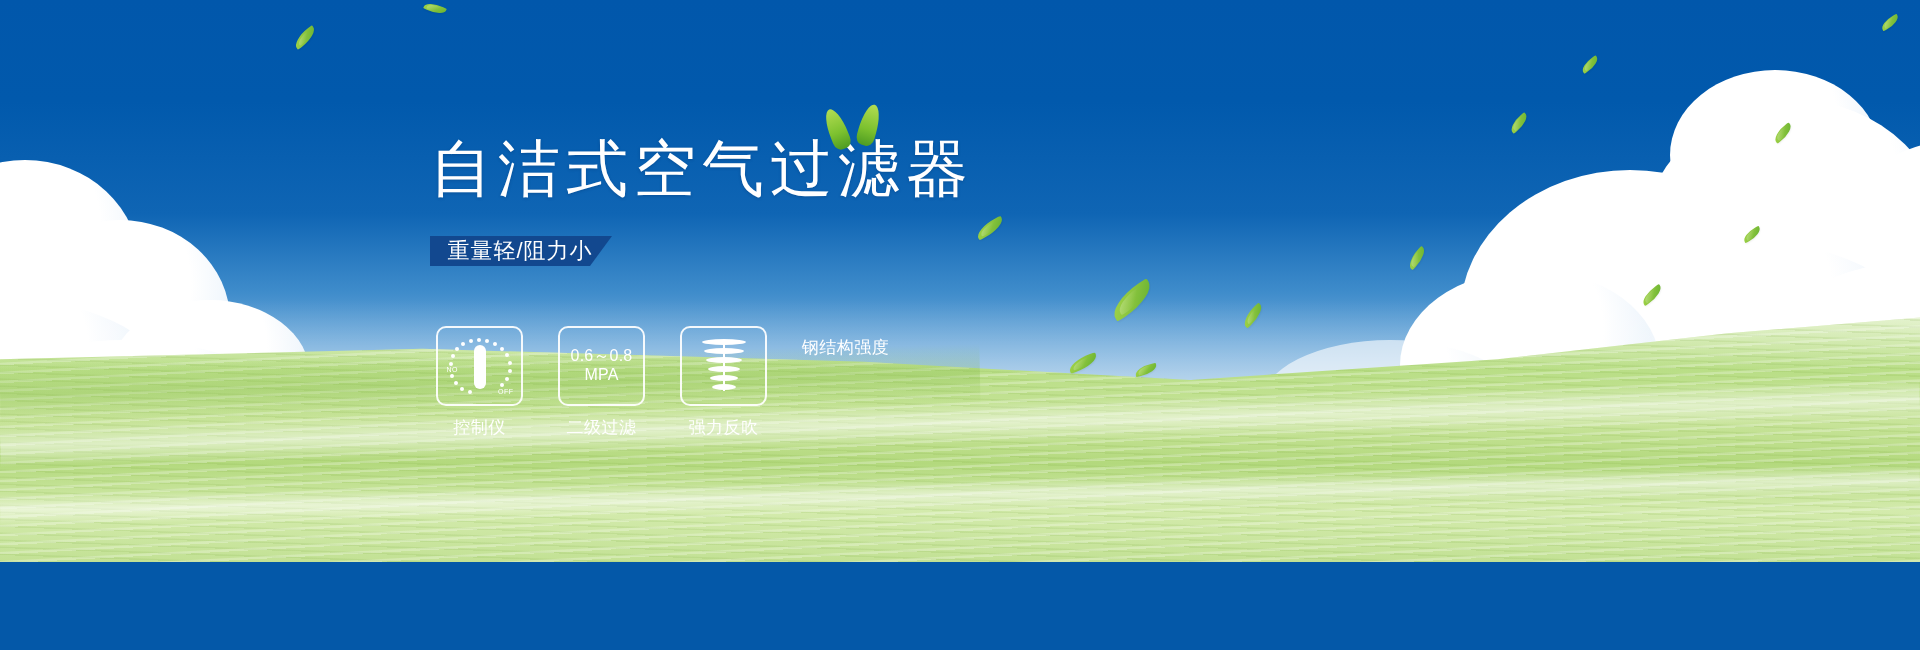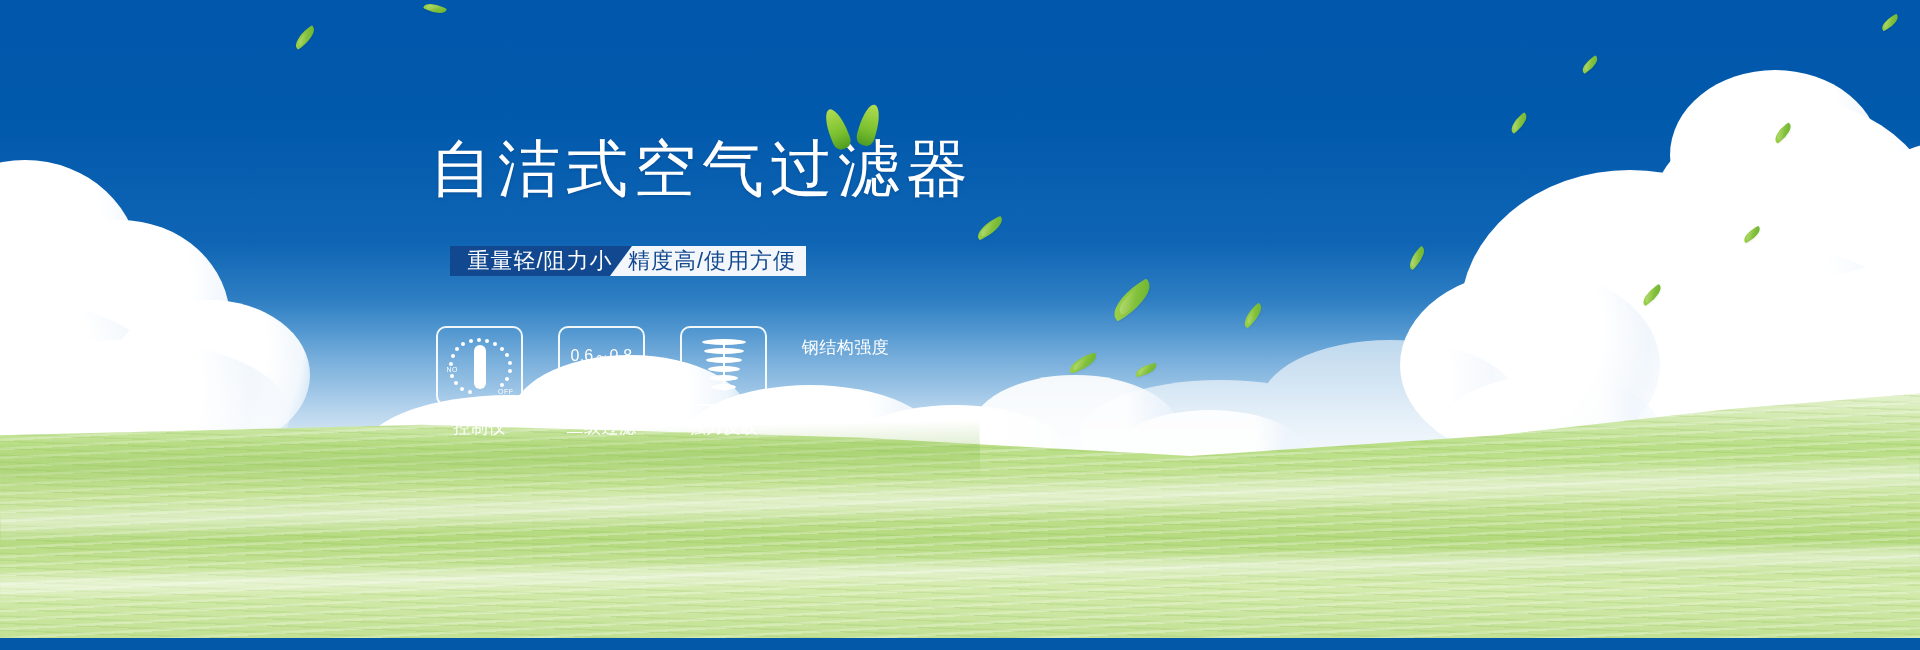--- a/index.html
+++ b/index.html
@@ -2,21 +2,21 @@
 <html><head>
 <meta charset="utf-8">
 <title>Banner</title>
 <style>
   * { margin:0; padding:0; box-sizing:border-box; }
   html,body { width:1920px; height:650px; overflow:hidden; background:#0458a8; }
   body { font-family:"Liberation Sans","DejaVu Sans",sans-serif; }
 
   .banner {
     position:relative;
-    width:1920px; height:638px;
+    width:1920px; height:562px;
     overflow:hidden;
     background:linear-gradient(180deg,#0157ab 0%,#0159ac 18%,#0f65b4 38%,#3f8ccb 52%,#79b0dd 62%,#a9cce9 70%,#cfe3f3 77%,#e6f0f8 83%);
   }
 
   
   .sky-haze{
     position:absolute; left:0; right:0; top:300px; height:220px;
     background:linear-gradient(180deg,rgba(255,255,255,0) 0%,rgba(255,255,255,.28) 40%,rgba(255,255,255,.72) 78%,rgba(255,255,255,.9) 100%);
     pointer-events:none;
   }
@@ -120,21 +120,21 @@
   .title-leaves{ position:absolute; left:826px; top:104px; width:60px; height:46px; }
   .title-leaves .lf{
     position:absolute; width:18px; height:42px;
     background:linear-gradient(180deg,#b2dc52 0%,#7cc12f 60%,#4e9c22 100%);
     border-radius:60% 60% 46% 46% / 78% 78% 26% 26%;
   }
   .title-leaves .lf1{ left:2px;  top:4px;  transform:rotate(-22deg); }
   .title-leaves .lf2{ left:34px; top:0px;  transform:rotate(16deg); }
 
   
-  .tags{ position:absolute; left:430px; top:236px; display:flex; align-items:center; height:50px;margin-left:20px; }
+  .tags{ position:absolute; left:430px; top:236px; display:flex; align-items:flex-start; height:50px; }
   .tag{
     display:flex; align-items:center; justify-content:center;
     font-size:22px; letter-spacing:1px; white-space:nowrap;
   }
   .tag-dark{
     background:#12488f; color:#ffffff;
     padding:0 24px 0 22px; width:182px;
     clip-path: polygon(0 0, 100% 0, calc(100% - 22px) 100%, 0 100%);
   }
   .tag-light{
@@ -264,21 +264,20 @@
   <div class="content">
 
     <div class="title">自洁式空气过滤器</div>
     <div class="title-leaves">
       <div class="lf lf1"></div>
         <div class="lf lf2"></div>
     </div>
 
     <div class="tags">
       <div class="tag tag-dark">重量轻/阻力小</div>
-      <div class="tag tag-light">精度高/使用方便</div>
     </div>
 
     <div class="features">
 
       <div class="feature">
         <div class="fbox">
           <div class="gauge">
             <div class="needle"></div>
             <div class="dot" style="left:30px; top:2px;"></div>
             <div class="dot" style="left:38px; top:3px;"></div>

